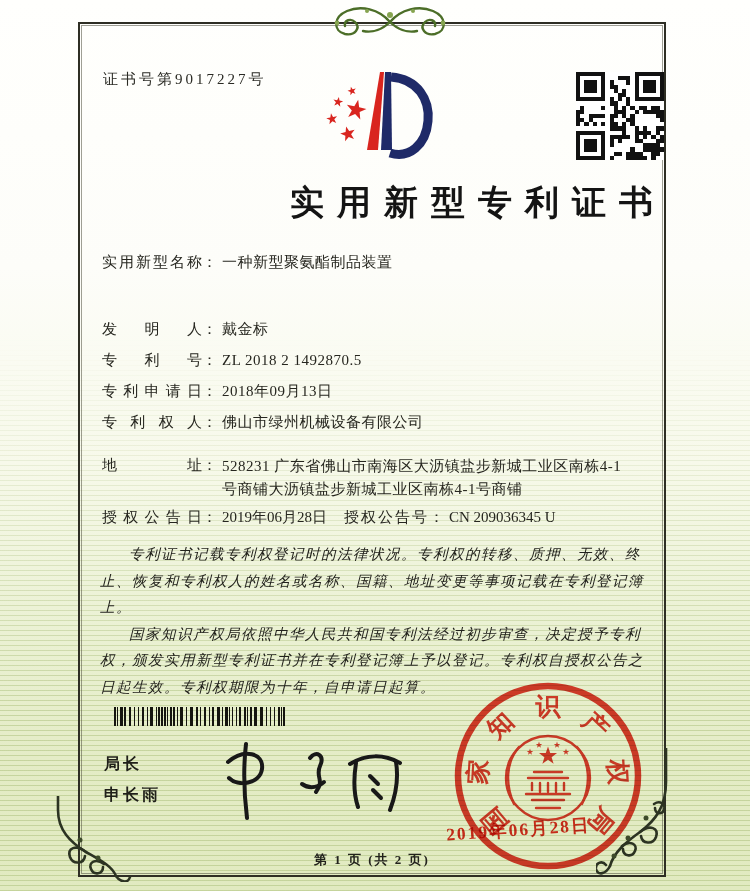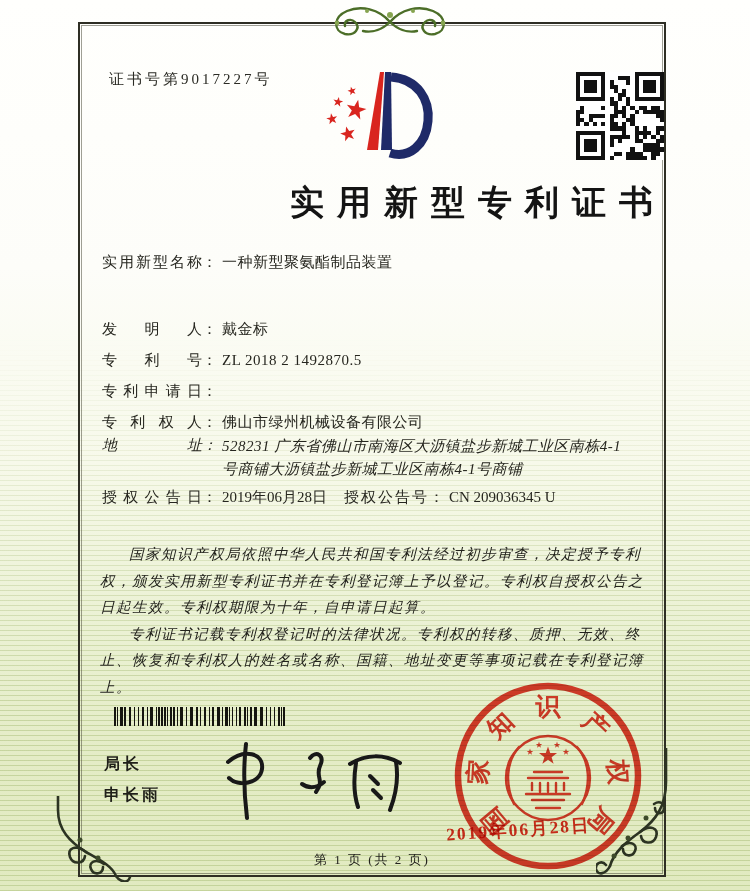--- a/index.html
+++ b/index.html
@@ -17,33 +17,33 @@
   }
   .frame {
     position:absolute; left:78px; top:22px; width:588px; height:855px; z-index:1;
     border:2px solid #2e2e24;
   }
   .frame::after { content:""; position:absolute; inset:1px; border:1px solid rgba(80,80,64,.55); }
   .top-ornament { position:absolute; left:295px; top:1px; z-index:2; }
   .corner-br { position:absolute; left:596px; top:748px; z-index:2; }
   .corner-bl { position:absolute; left:50px; top:796px; z-index:2; }
 
-  .cert-no { position:absolute; left:109px; top:70px; z-index:3;
+  .cert-no { position:absolute; left:103px; top:70px; z-index:3;
     font-size:15px; letter-spacing:3px; color:#2a2a24; }
 
   .logo { position:absolute; left:318px; top:64px; z-index:3; }
   .qr-box { position:absolute; left:576px; top:72px; z-index:3; }
 
   .title { position:absolute; left:78px; width:588px; top:180px; z-index:3;
     text-align:right; font-size:34px; font-weight:bold; letter-spacing:13px; text-indent:13px; color:#141414; }
 
   .fields { position:absolute; left:102px; top:252px; width:540px; z-index:3;
     font-size:15px; color:#26261f; }
   .frow { display:flex; align-items:flex-start; line-height:21px; }
-  .mt30 { margin-top:46px; } .mt22 { margin-top:10px; } .mt10 { margin-top:2px;font-style:italic; } .mt6 { margin-top:6px; }
+  .mt30 { margin-top:46px; } .mt22 { margin-top:10px; } .mt10 { margin-top:22px; } .mt6 { margin-top:6px; }
   .flabel { flex:0 0 100px; width:100px; text-align:justify; text-align-last:justify; letter-spacing:0; }
   .colon { flex:0 0 auto; margin-right:5px; }
   .fvalue { flex:1; letter-spacing:.5px; }
   .addr-value { max-width:404px; word-break:break-all; line-height:23px; }
   .grant-left { display:flex; width:242px; flex:0 0 242px; }
   .grant-right { display:flex; }
   .grant-right .glabel { letter-spacing:2px; }
 
   .body-text { position:absolute; left:100px; top:541px; width:548px; z-index:3;
     font-size:14.5px; line-height:26.5px; letter-spacing:1.5px; color:#22221c;
@@ -58,21 +58,21 @@
   .signature { position:absolute; left:212px; top:734px; z-index:4; }
 
   .seal { position:absolute; left:442px; top:678px; z-index:6; opacity:.93; mix-blend-mode:multiply; }
   .seal-char { fill:#df2f20; font-size:25px; font-weight:bold; text-anchor:middle;
     dominant-baseline:central; font-family:"Liberation Serif","DejaVu Serif",serif; }
   .seal-date { position:absolute; left:446px; top:816px; z-index:7; width:190px;
     color:#df2f20; font-size:17.5px; font-weight:bold; letter-spacing:2px;
     transform:rotate(-4deg); mix-blend-mode:multiply; }
 
   .footer { position:absolute; left:78px; width:588px; top:851px; z-index:3;
-    text-align:center; font-size:13px; letter-spacing:2px; color:#22221c; }
+    text-align:center; font-size:13px; letter-spacing:2px; color:#22221c;font-weight:bold; }
 </style>
 </head>
 <body>
 
 <div class="page">
 
   <div class="texture"></div>
   <div class="frame"></div>
 
   <svg class="top-ornament" width="190" height="42" viewBox="0 0 190 42">
@@ -284,20 +284,21 @@
       <span class="fvalue">戴金标</span>
     </div>
     <div class="frow mt22">
       <span class="flabel">专利号</span>
         <span class="colon">：</span>
       <span class="fvalue">ZL 2018 2 1492870.5</span>
     </div>
     <div class="frow mt22">
       <span class="flabel">专利申请日</span>
         <span class="colon">：</span>
+      <span class="fvalue">2018年09月13日</span>
     </div>
     <div class="frow mt22">
       <span class="flabel">专利权人</span>
         <span class="colon">：</span>
       <span class="fvalue">佛山市绿州机械设备有限公司</span>
     </div>
     <div class="frow mt10">
       <span class="flabel">地址</span>
         <span class="colon">：</span>
       <span class="fvalue addr-value">528231 广东省佛山市南海区大沥镇盐步新城工业区南栋4-1号商铺大沥镇盐步新城工业区南栋4-1号商铺</span>
@@ -310,22 +311,22 @@
       </span>
       <span class="grant-right">
         <span class="glabel">授权公告号</span>
           <span class="colon">：</span>
         <span>CN 209036345 U</span>
       </span>
     </div>
   </div>
 
   <div class="body-text">
+    <p>专利证书记载专利权登记时的法律状况。专利权的转移、质押、无效、终止、恢复和专利权人的姓名或名称、国籍、地址变更等事项记载在专利登记簿上。</p>
     <p>国家知识产权局依照中华人民共和国专利法经过初步审查，决定授予专利权，颁发实用新型专利证书并在专利登记簿上予以登记。专利权自授权公告之日起生效。专利权期限为十年，自申请日起算。</p>
-    <p>专利证书记载专利权登记时的法律状况。专利权的转移、质押、无效、终止、恢复和专利权人的姓名或名称、国籍、地址变更等事项记载在专利登记簿上。</p>
   </div>
 
   <div class="barcode-box">
     <svg id="barcode-svg" width="176" height="19" viewBox="0 0 176 19" shape-rendering="crispEdges">
         <rect x="0" y="0" width="2" height="19" fill="#15150f"></rect>
         <rect x="3" y="0" width="1" height="19" fill="#15150f"></rect>
         <rect x="6" y="0" width="3" height="19" fill="#15150f"></rect>
         <rect x="10" y="0" width="2" height="19" fill="#15150f"></rect>
         <rect x="15" y="0" width="2" height="19" fill="#15150f"></rect>
         <rect x="20" y="0" width="1" height="19" fill="#15150f"></rect>

